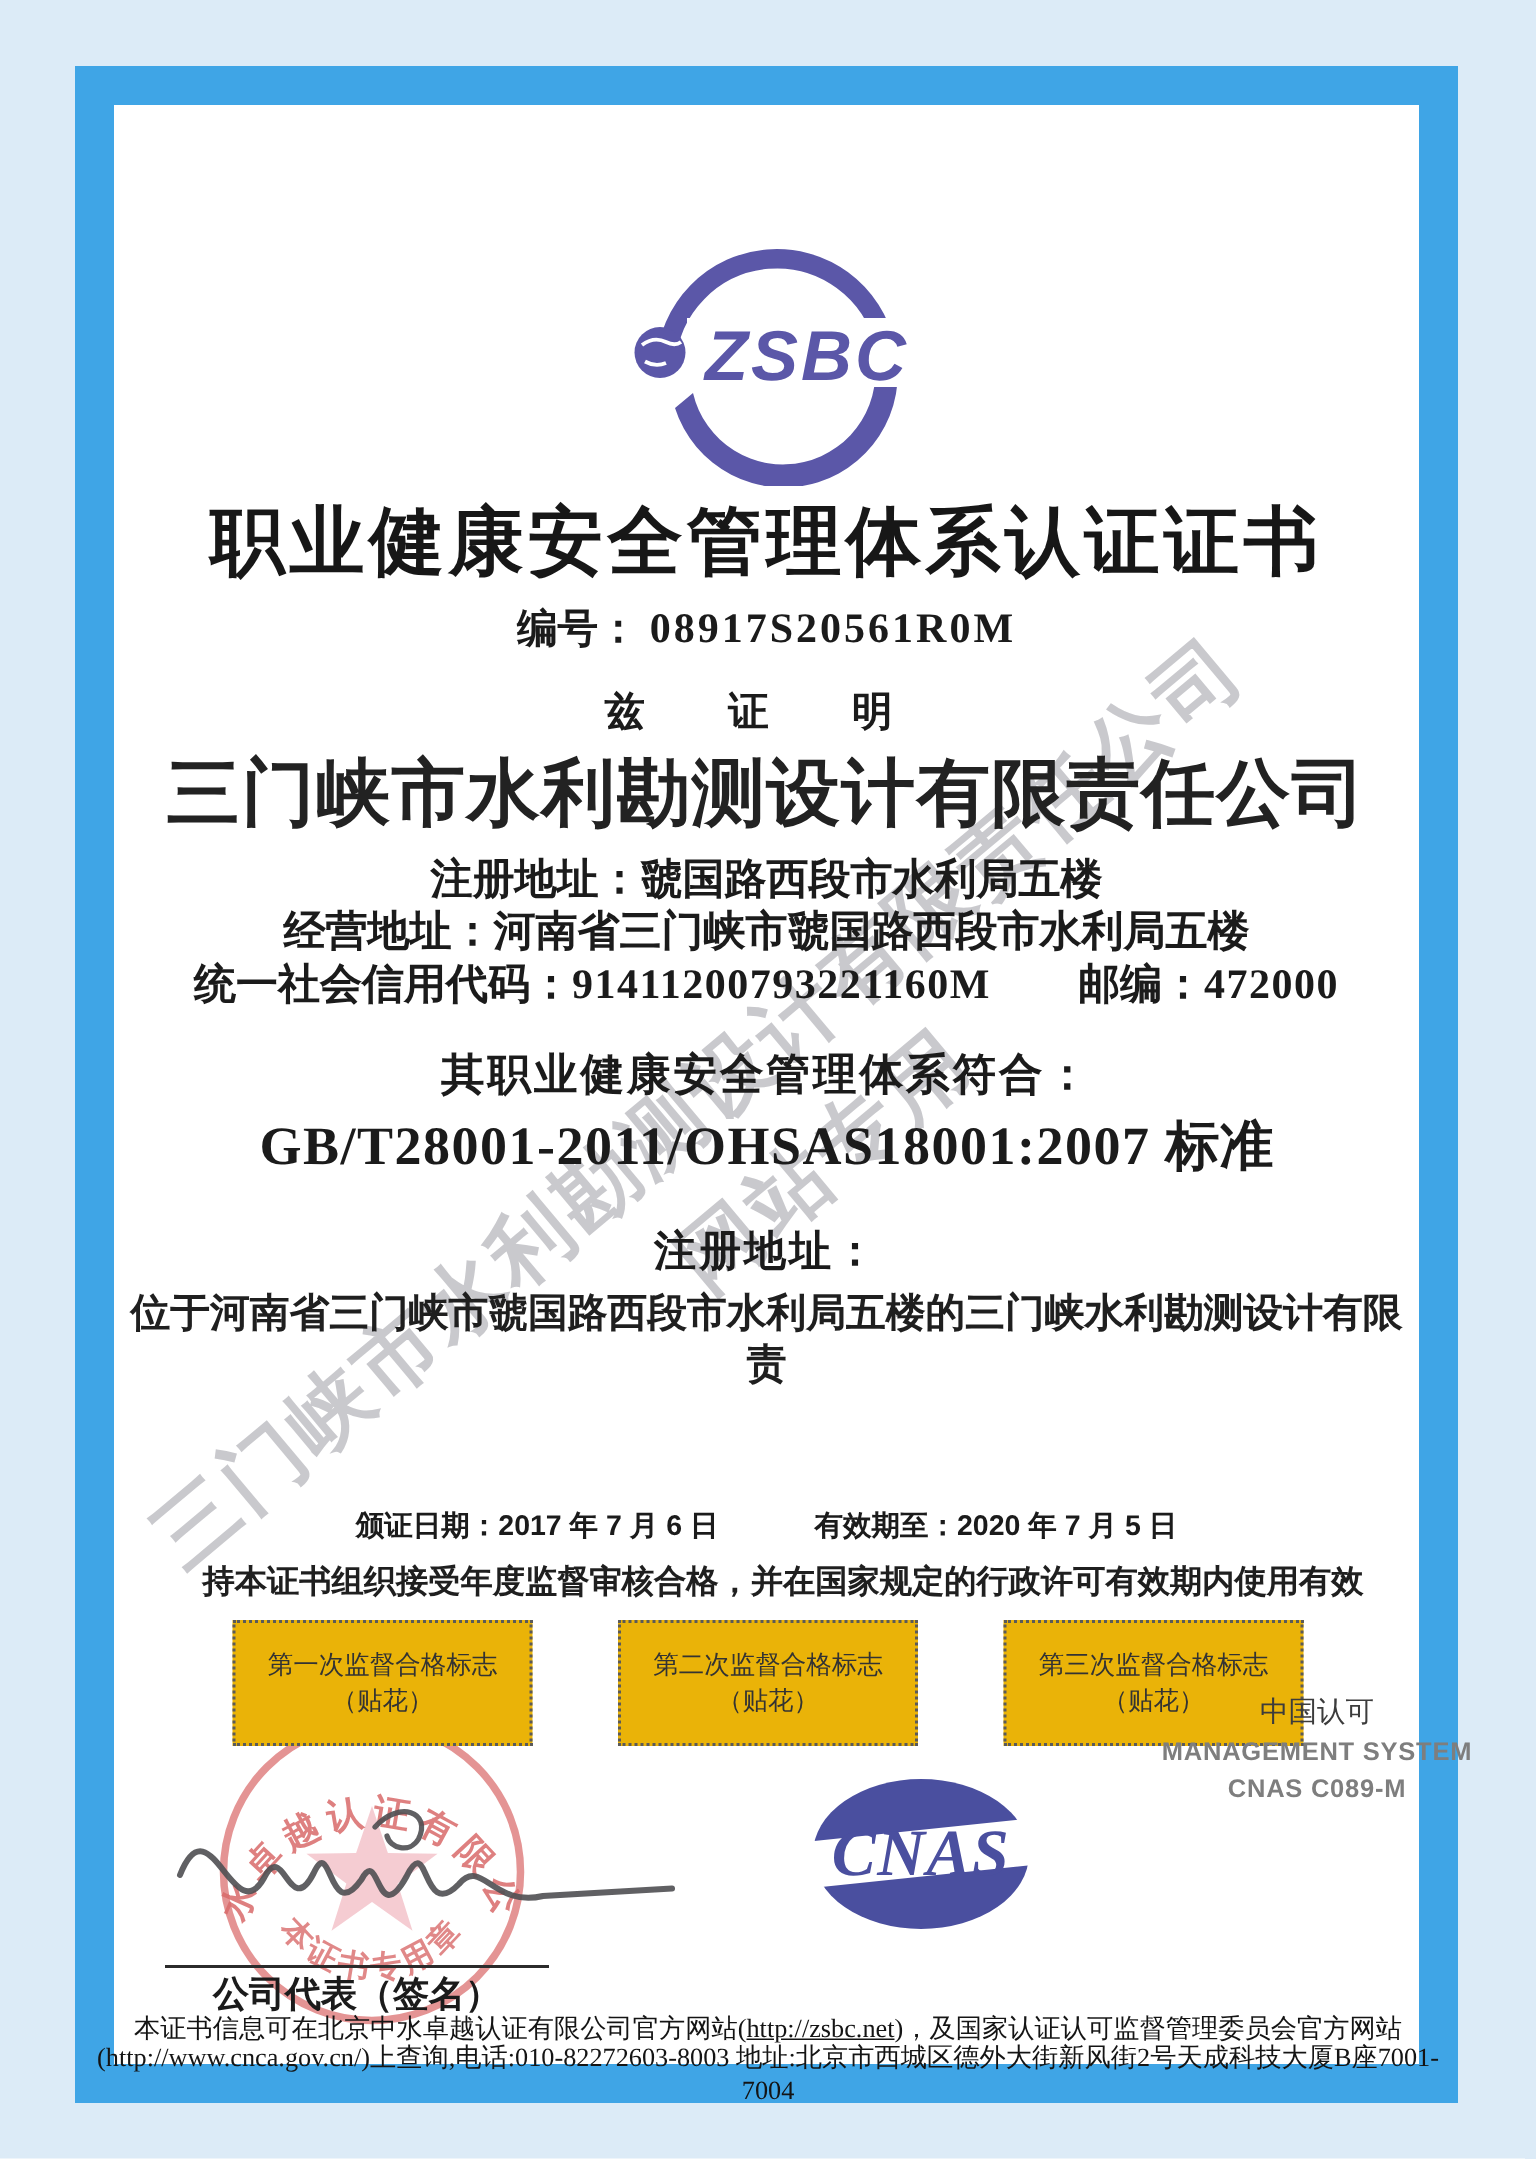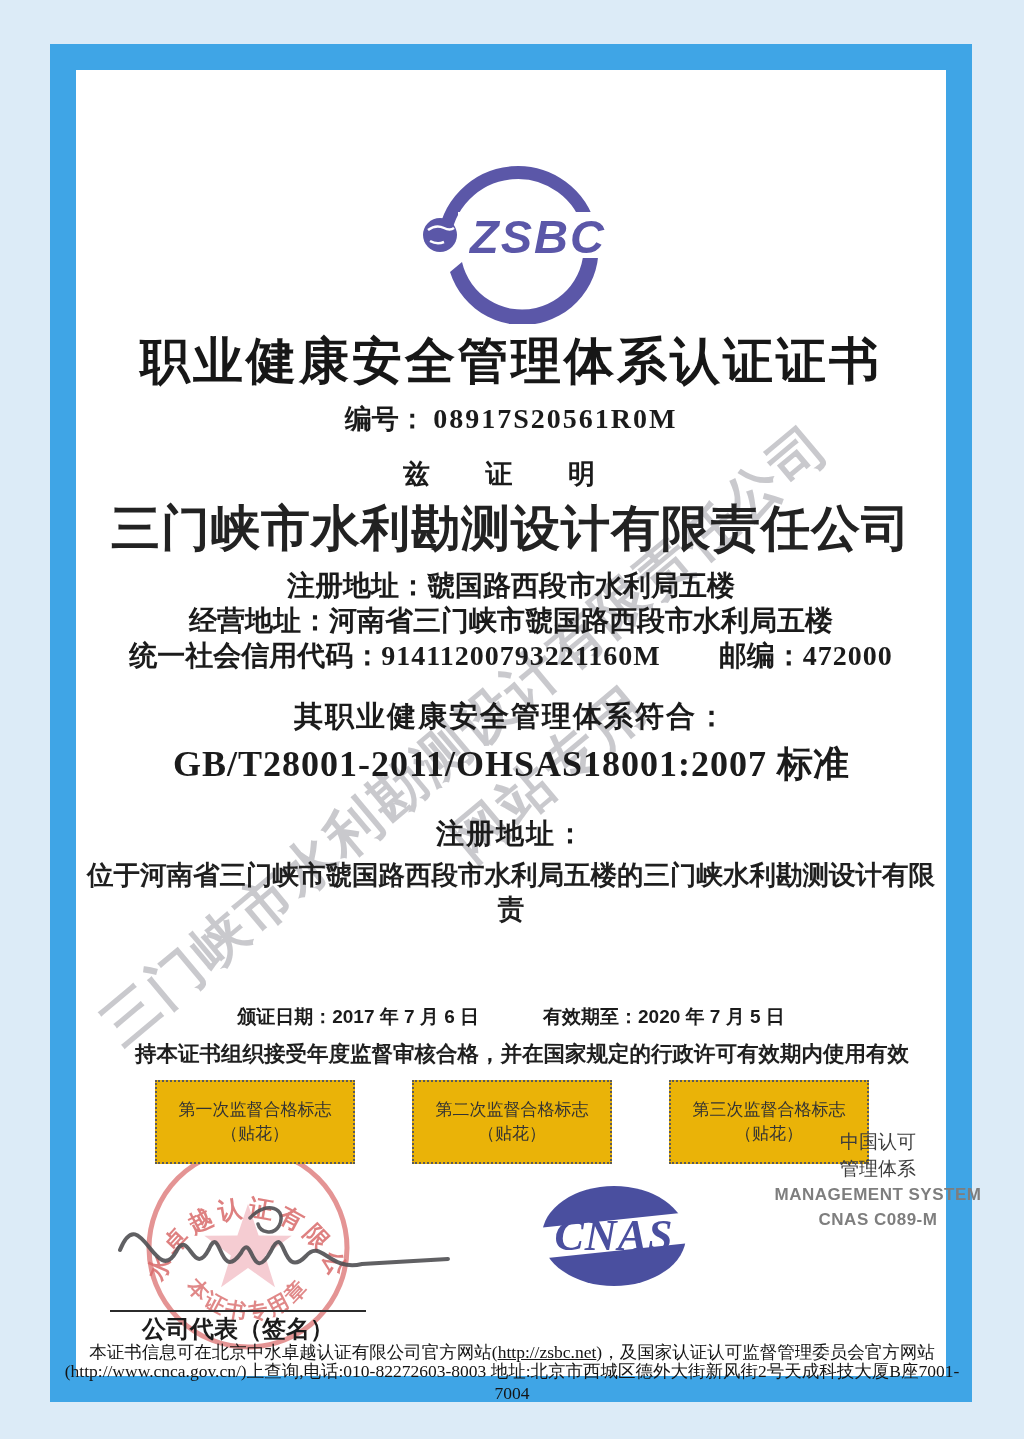--- a/index.html
+++ b/index.html
@@ -148,21 +148,20 @@
   <path d="M 150 26 C 166 8, 188 16, 179 34 C 173 44, 160 40, 158 32" fill="none" stroke="#4f4f52" stroke-width="3.5" stroke-linecap="round" opacity="0.9"></path>
 </svg>
 
 <svg class="abs cnaslogo" width="152" height="106" viewBox="0 0 152 106">
   <ellipse cx="76" cy="53" rx="72" ry="50" fill="#4a4f9f"></ellipse>
   <rect x="-24" y="37" width="200" height="31" fill="#ffffff" transform="rotate(-6 76 53)"></rect>
   <text x="76" y="67" text-anchor="middle" font-family="Liberation Serif, serif" font-size="44" font-weight="900" font-style="italic" letter-spacing="1" fill="#4a4f9f">CNAS</text>
 </svg>
 <div class="abs cnastext">
   <div class="zh">中国认可</div>
-  <div class="zh">管理体系</div>
   <div class="en">MANAGEMENT SYSTEM</div>
   <div class="en">CNAS C089-M</div>
 </div>
 
 <div class="abs sigline"></div>
 <div class="abs siglabel">公司代表（签名）</div>
 
 <div class="abs fine fine1">
   <span>本证书信息可在北京中水卓越认证有限公司官方网站(</span><span class="link">http://zsbc.net</span><span>)，及国家认证认可监督管理委员会官方网站</span>
 </div>

